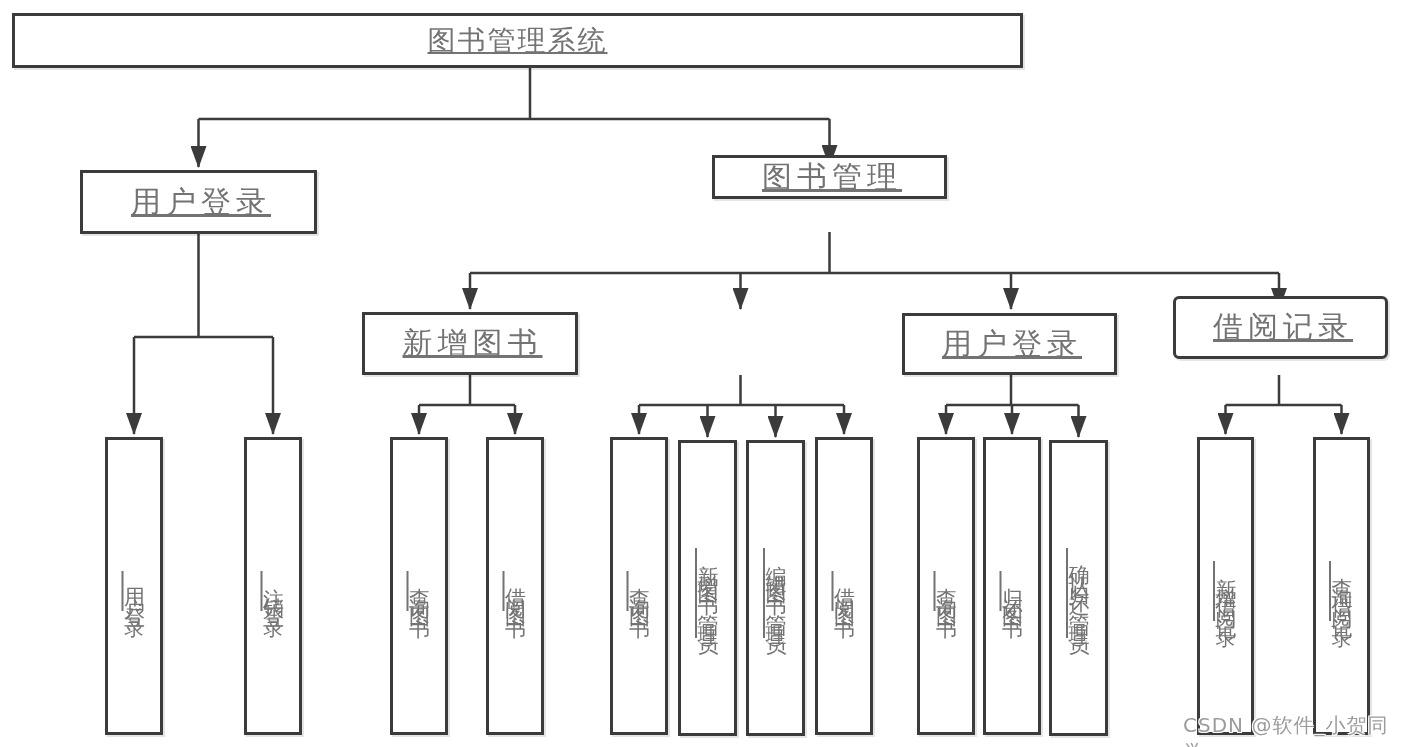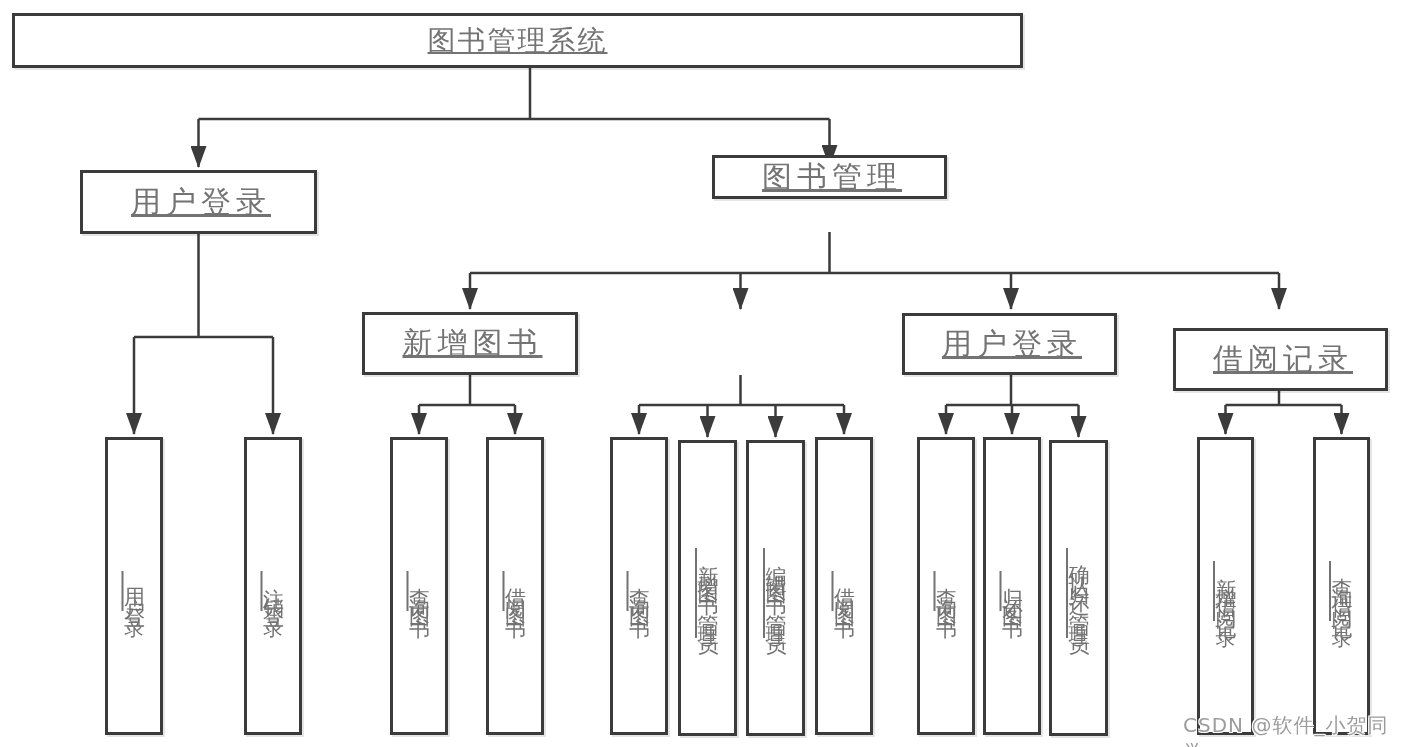--- a/index.html
+++ b/index.html
@@ -77,21 +77,21 @@
     </g>
   </svg>
 
   <div class="node root" style="left:12px; top:13px; width:1011px; height:55px;">图书管理系统</div>
 
   <div class="node h" style="left:80px; top:170px; width:237px; height:64px;">用户登录</div>
   <div class="node h" style="left:712px; top:155px; width:235px; height:44px;text-align:right;">图书管理</div>
 
   <div class="node h" style="left:362px; top:312px; width:216px; height:63px;">新增图书</div>
   <div class="node h" style="left:902px; top:313px; width:215px; height:62px;">用户登录</div>
-  <div class="node h" style="left:1173px; top:328px; width:215px; height:63px;">借阅记录</div>
+  <div class="node h" style="left:1173px; top:296px; width:215px; height:63px;border-radius:6px;">借阅记录</div>
 
   <div class="node v" style="left:105px; top:437px; width:58px; height:298px;">
     <span class="vt">用户登录</span>
   </div>
   <div class="node v" style="left:244px; top:437px; width:58px; height:298px;">
     <span class="vt">注销登录</span>
   </div>
 
   <div class="node v" style="left:390px; top:437px; width:58px; height:298px;">
     <span class="vt">查询图书</span>

